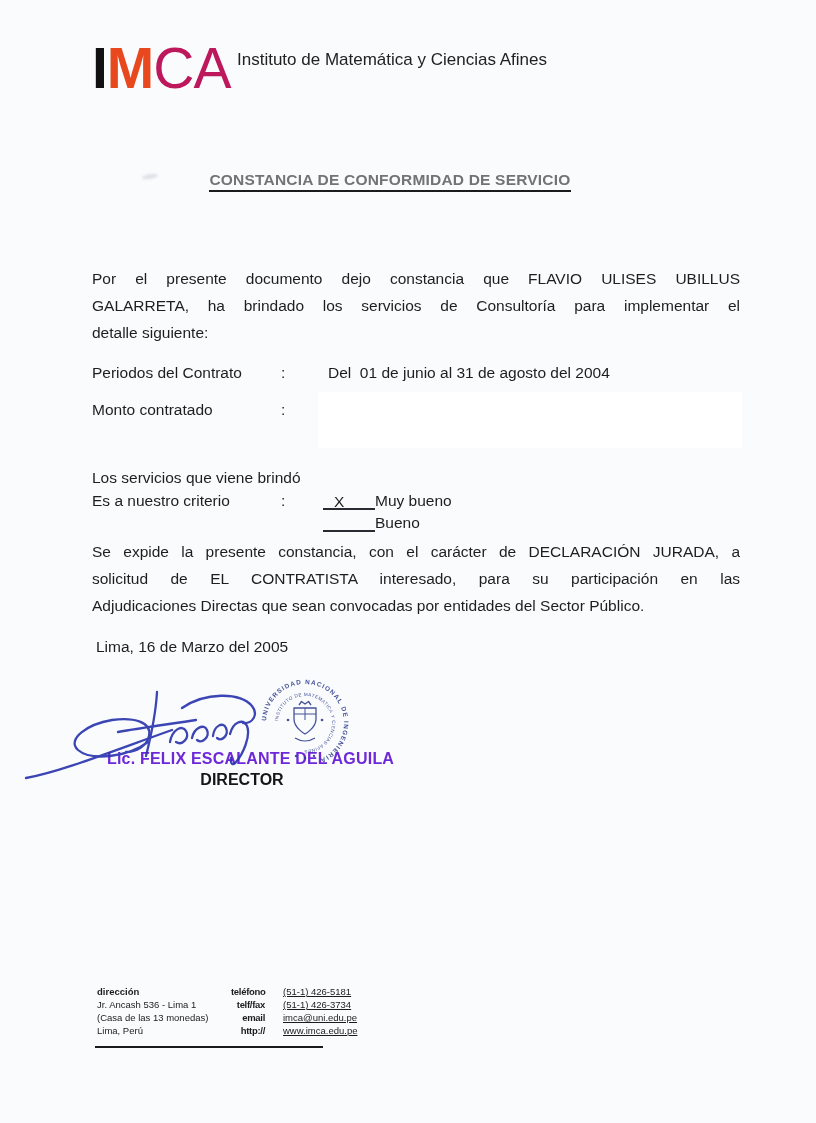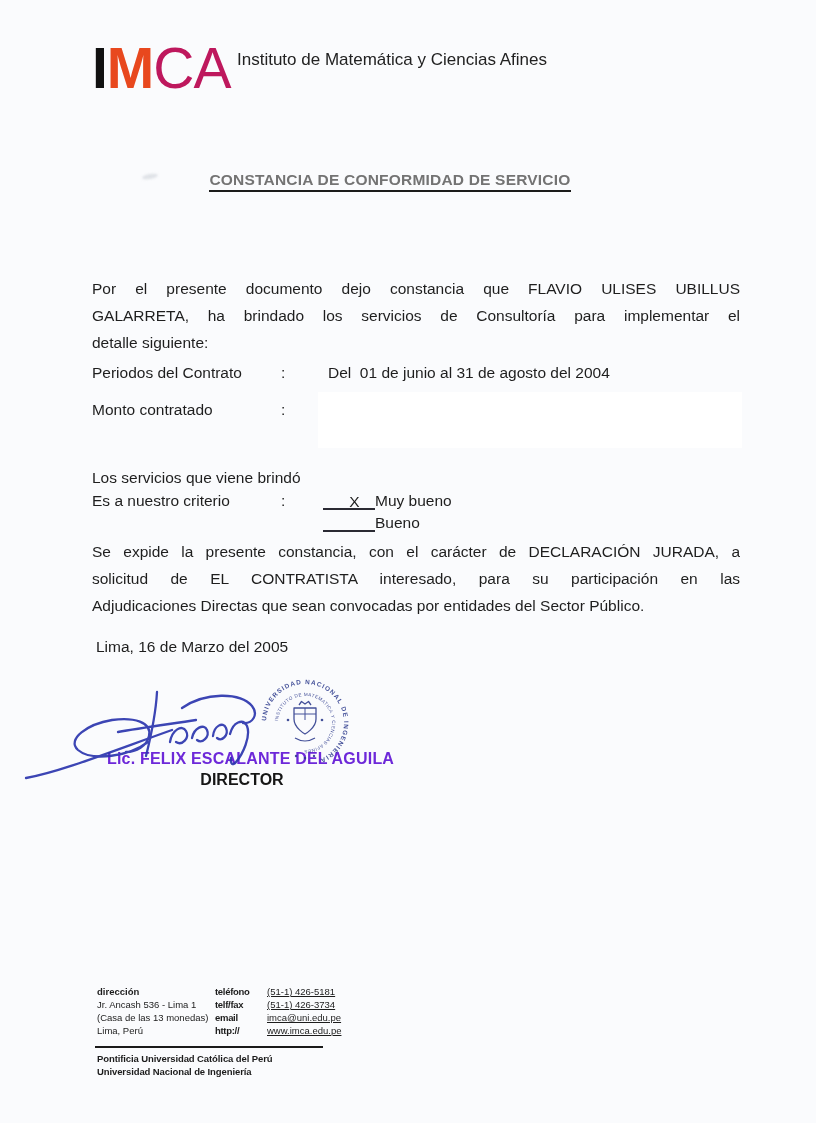--- a/index.html
+++ b/index.html
@@ -17,46 +17,46 @@
   .tagline{position:absolute;left:237px;top:50px;font-size:17px;color:#222;}
   .smudge{position:absolute;left:142px;top:174px;width:16px;height:5px;background:#dfe2e7;border-radius:50%;transform:rotate(-10deg);filter:blur(1px);}
   
   .title-wrap{position:absolute;left:0;top:171px;width:780px;text-align:center;}
   .title{display:inline-block;font-size:15.5px;font-weight:bold;letter-spacing:.2px;border-bottom:2px solid #1b1b1b;padding-bottom:1px;color:#737373;}
   
   .content{position:absolute;left:92px;width:648px;font-size:15.5px;}
   .para .jline{height:27px;overflow:hidden;text-align:justify;}
   .para .jline::after{content:"";display:inline-block;width:100%;height:0;}
   .para .lline{height:27px;overflow:hidden;}
-  .intro{top:280px;}
+  .intro{top:270px;}
   .closing{top:543px;}
   .fieldrow{position:absolute;left:92px;width:648px;font-size:15.5px;height:22px;}
   .row-period{top:364px;}
   .row-amount{top:401px;}
   .fieldrow .flabel{position:absolute;left:0;}
   .fieldrow .fcolon{position:absolute;left:189px;}
   .fieldrow .fvalue{position:absolute;left:236px;white-space:pre;}
   .redaction{position:absolute;left:318px;top:392px;width:424px;height:56px;background:#ffffff;}
   
   .rating{position:absolute;left:92px;top:469px;width:648px;font-size:15.5px;}
   .rating .rline{height:22.5px;position:relative;overflow:visible;}
   .rating .rlabel{position:absolute;left:0;}
   .rating .rcolon{position:absolute;left:189px;}
-  .rating .ropt{position:absolute;left:231px;white-space:nowrap;text-align:center;}
+  .rating .ropt{position:absolute;left:231px;white-space:nowrap;}
   .uline{display:inline-block;width:52px;border-bottom:2px solid #2a2a33;height:17px;vertical-align:bottom;box-sizing:border-box;padding-left:11px;font-weight:400;}
   
   .dateline{position:absolute;left:96px;top:638px;font-size:15.5px;}
   .sig-name{position:absolute;left:107px;top:750px;width:300px;font-size:16px;font-weight:bold;letter-spacing:.2px;color:#6d28d9;}
   .sig-role{position:absolute;left:92px;top:771px;width:300px;text-align:center;font-size:16px;font-weight:bold;color:#161616;}
   .sig-overlay{position:absolute;left:0;top:660px;width:430px;height:145px;pointer-events:none;}
   
   .foot{position:absolute;font-size:9.5px;line-height:13px;color:#1c1c1c;}
   .addr{left:97px;top:985px;width:130px;}
   .addr .b{font-weight:bold;}
-  .contacts{left:215px;top:985px;width:220px;}
+  .contacts{left:231px;top:985px;width:220px;text-align:right;}
   .contacts .crow{display:flex;}
   .contacts .c-label{font-weight:bold;width:34px;letter-spacing:-.3px;}
   .contacts .c-value{margin-left:18px;text-decoration:underline;}
   .footrule{position:absolute;left:95px;top:1046px;width:228px;height:2px;background:#1a1a1a;}
   .institutions{left:97px;top:1053px;width:300px;font-weight:bold;font-size:9.5px;line-height:12.5px;letter-spacing:-.1px;}
 </style>
 </head>
 <body>
 
 <div class="page">
@@ -171,18 +171,14 @@
     <div class="crow">
       <span class="c-label">email</span>
       <span class="c-value">imca@uni.edu.pe</span>
     </div>
     <div class="crow">
       <span class="c-label">http://</span>
       <span class="c-value">www.imca.edu.pe</span>
     </div>
   </div>
   <div class="footrule"></div>
-  <div class="foot institutions">
-    <div>Pontificia Universidad Católica del Perú</div>
-    <div>Universidad Nacional de Ingeniería</div>
-  </div>
 
 </div>
 
 </body></html>

